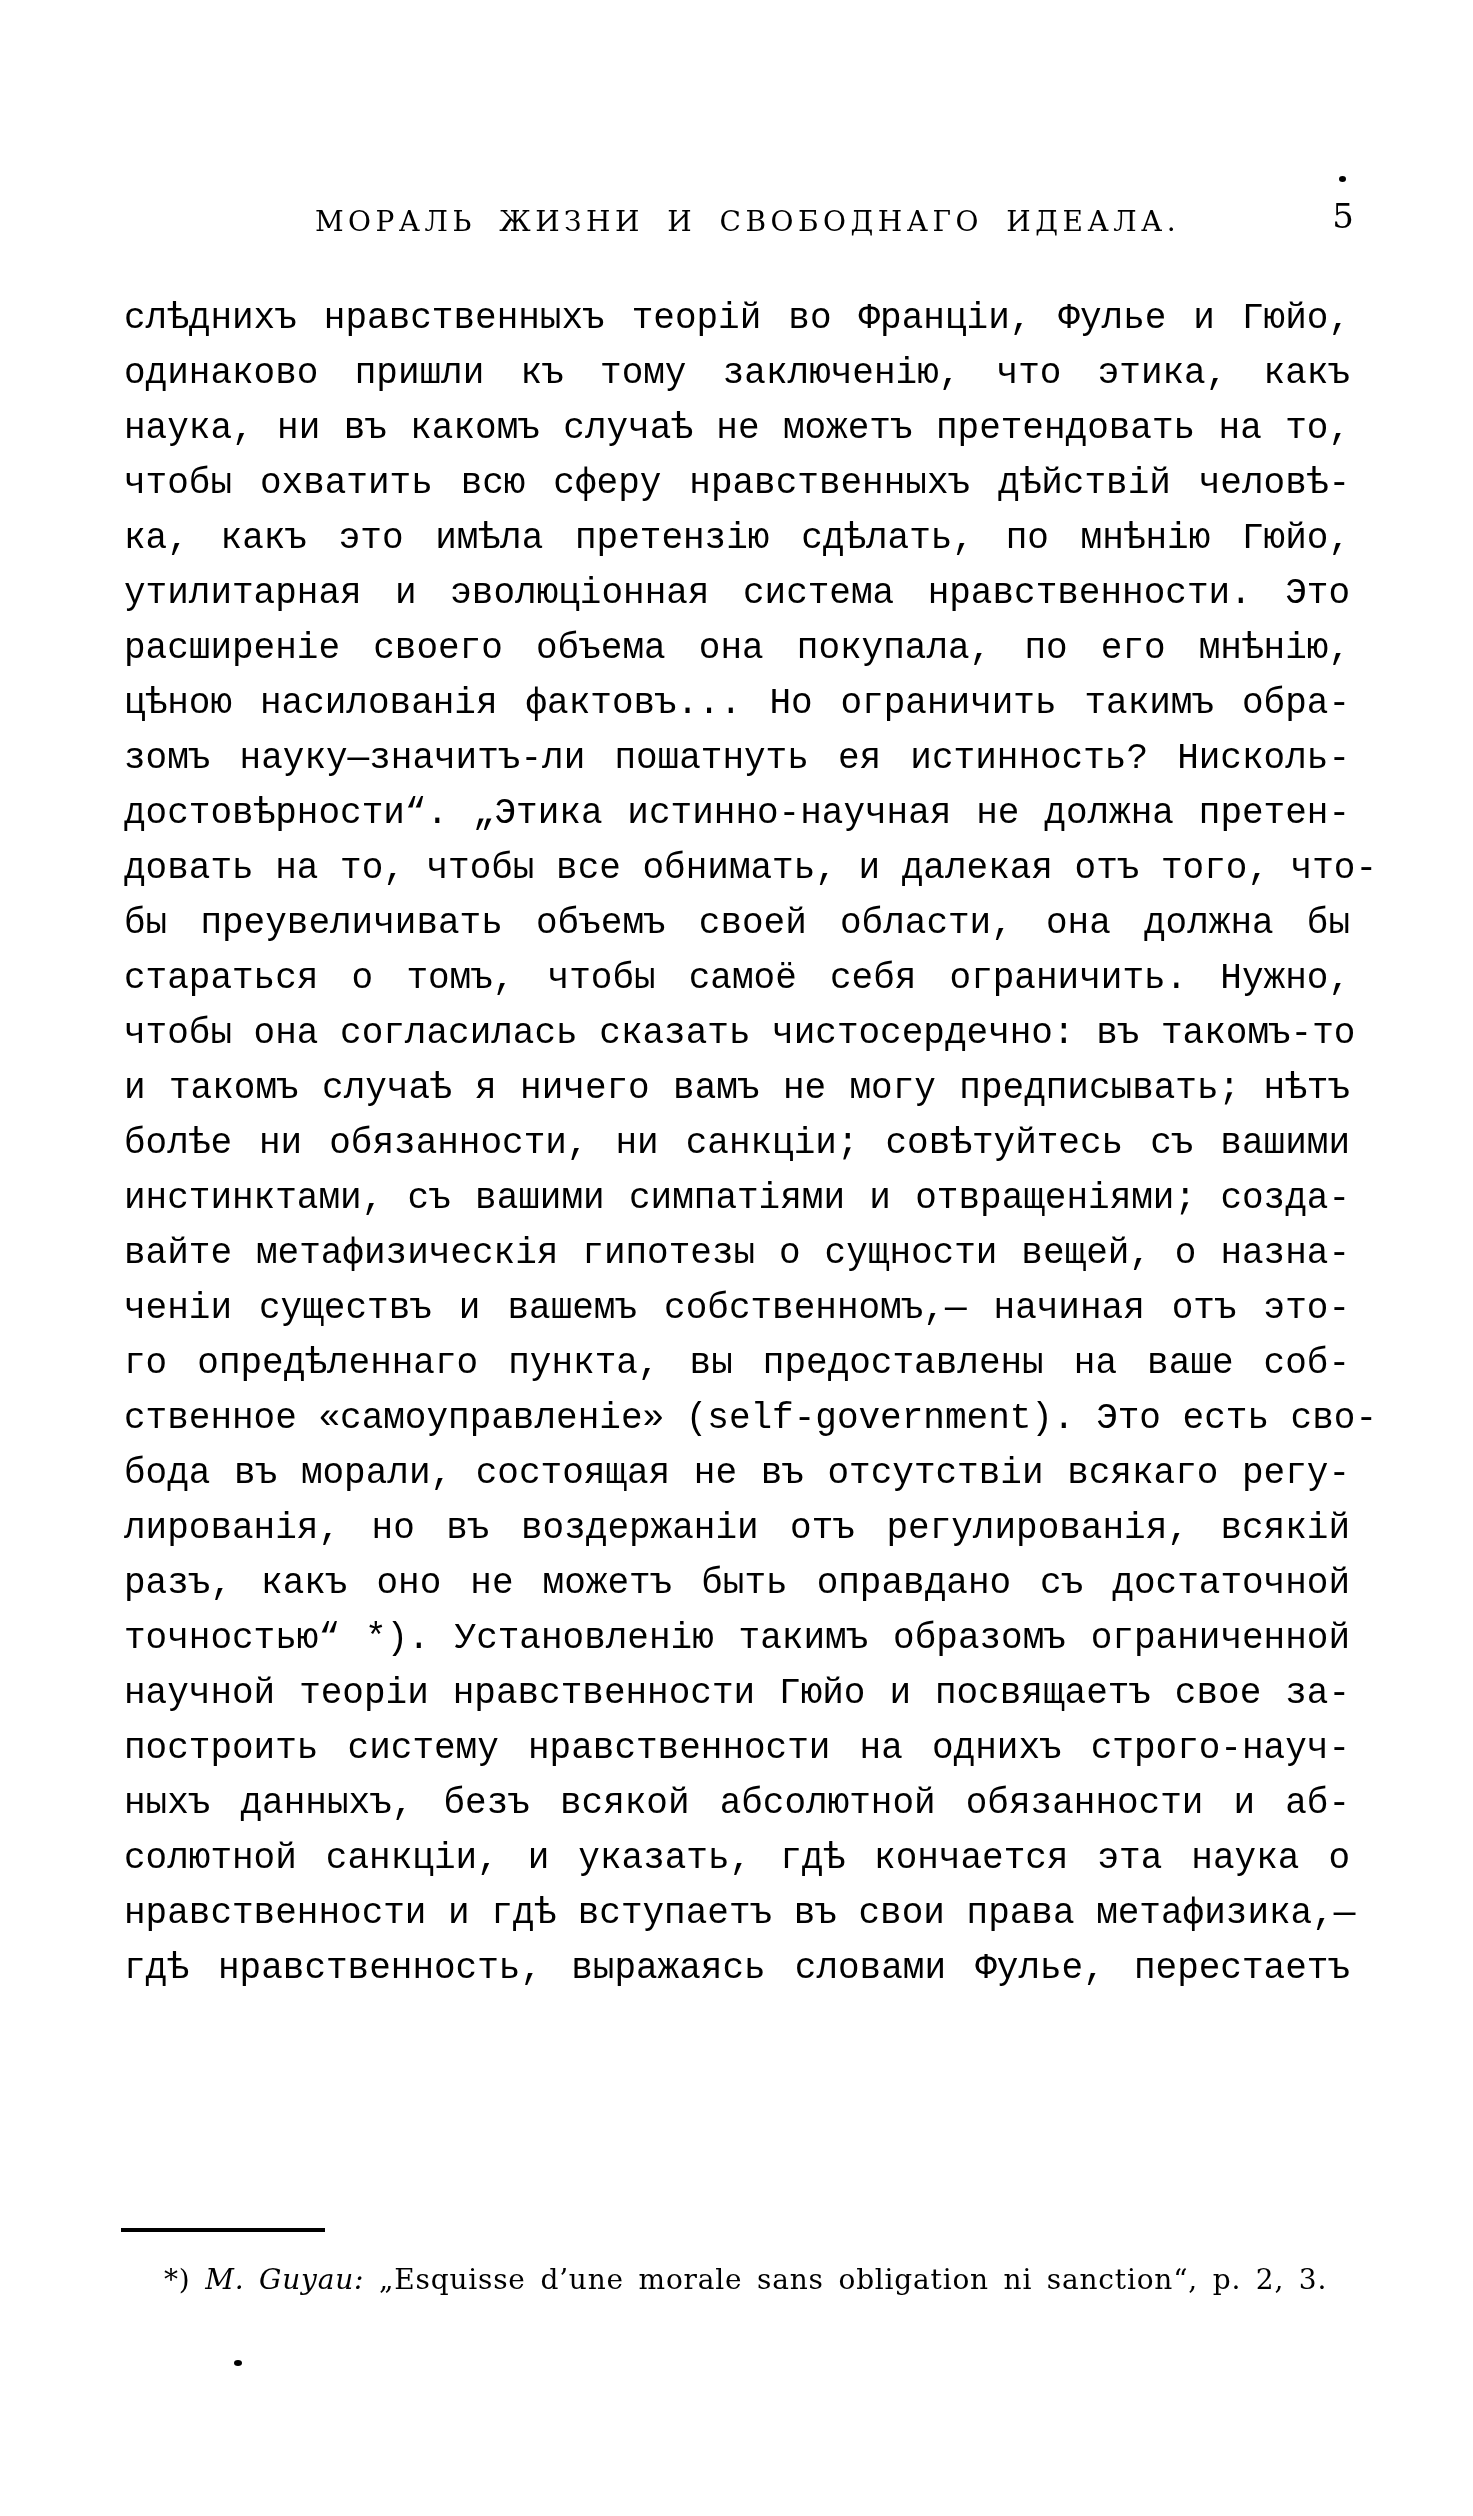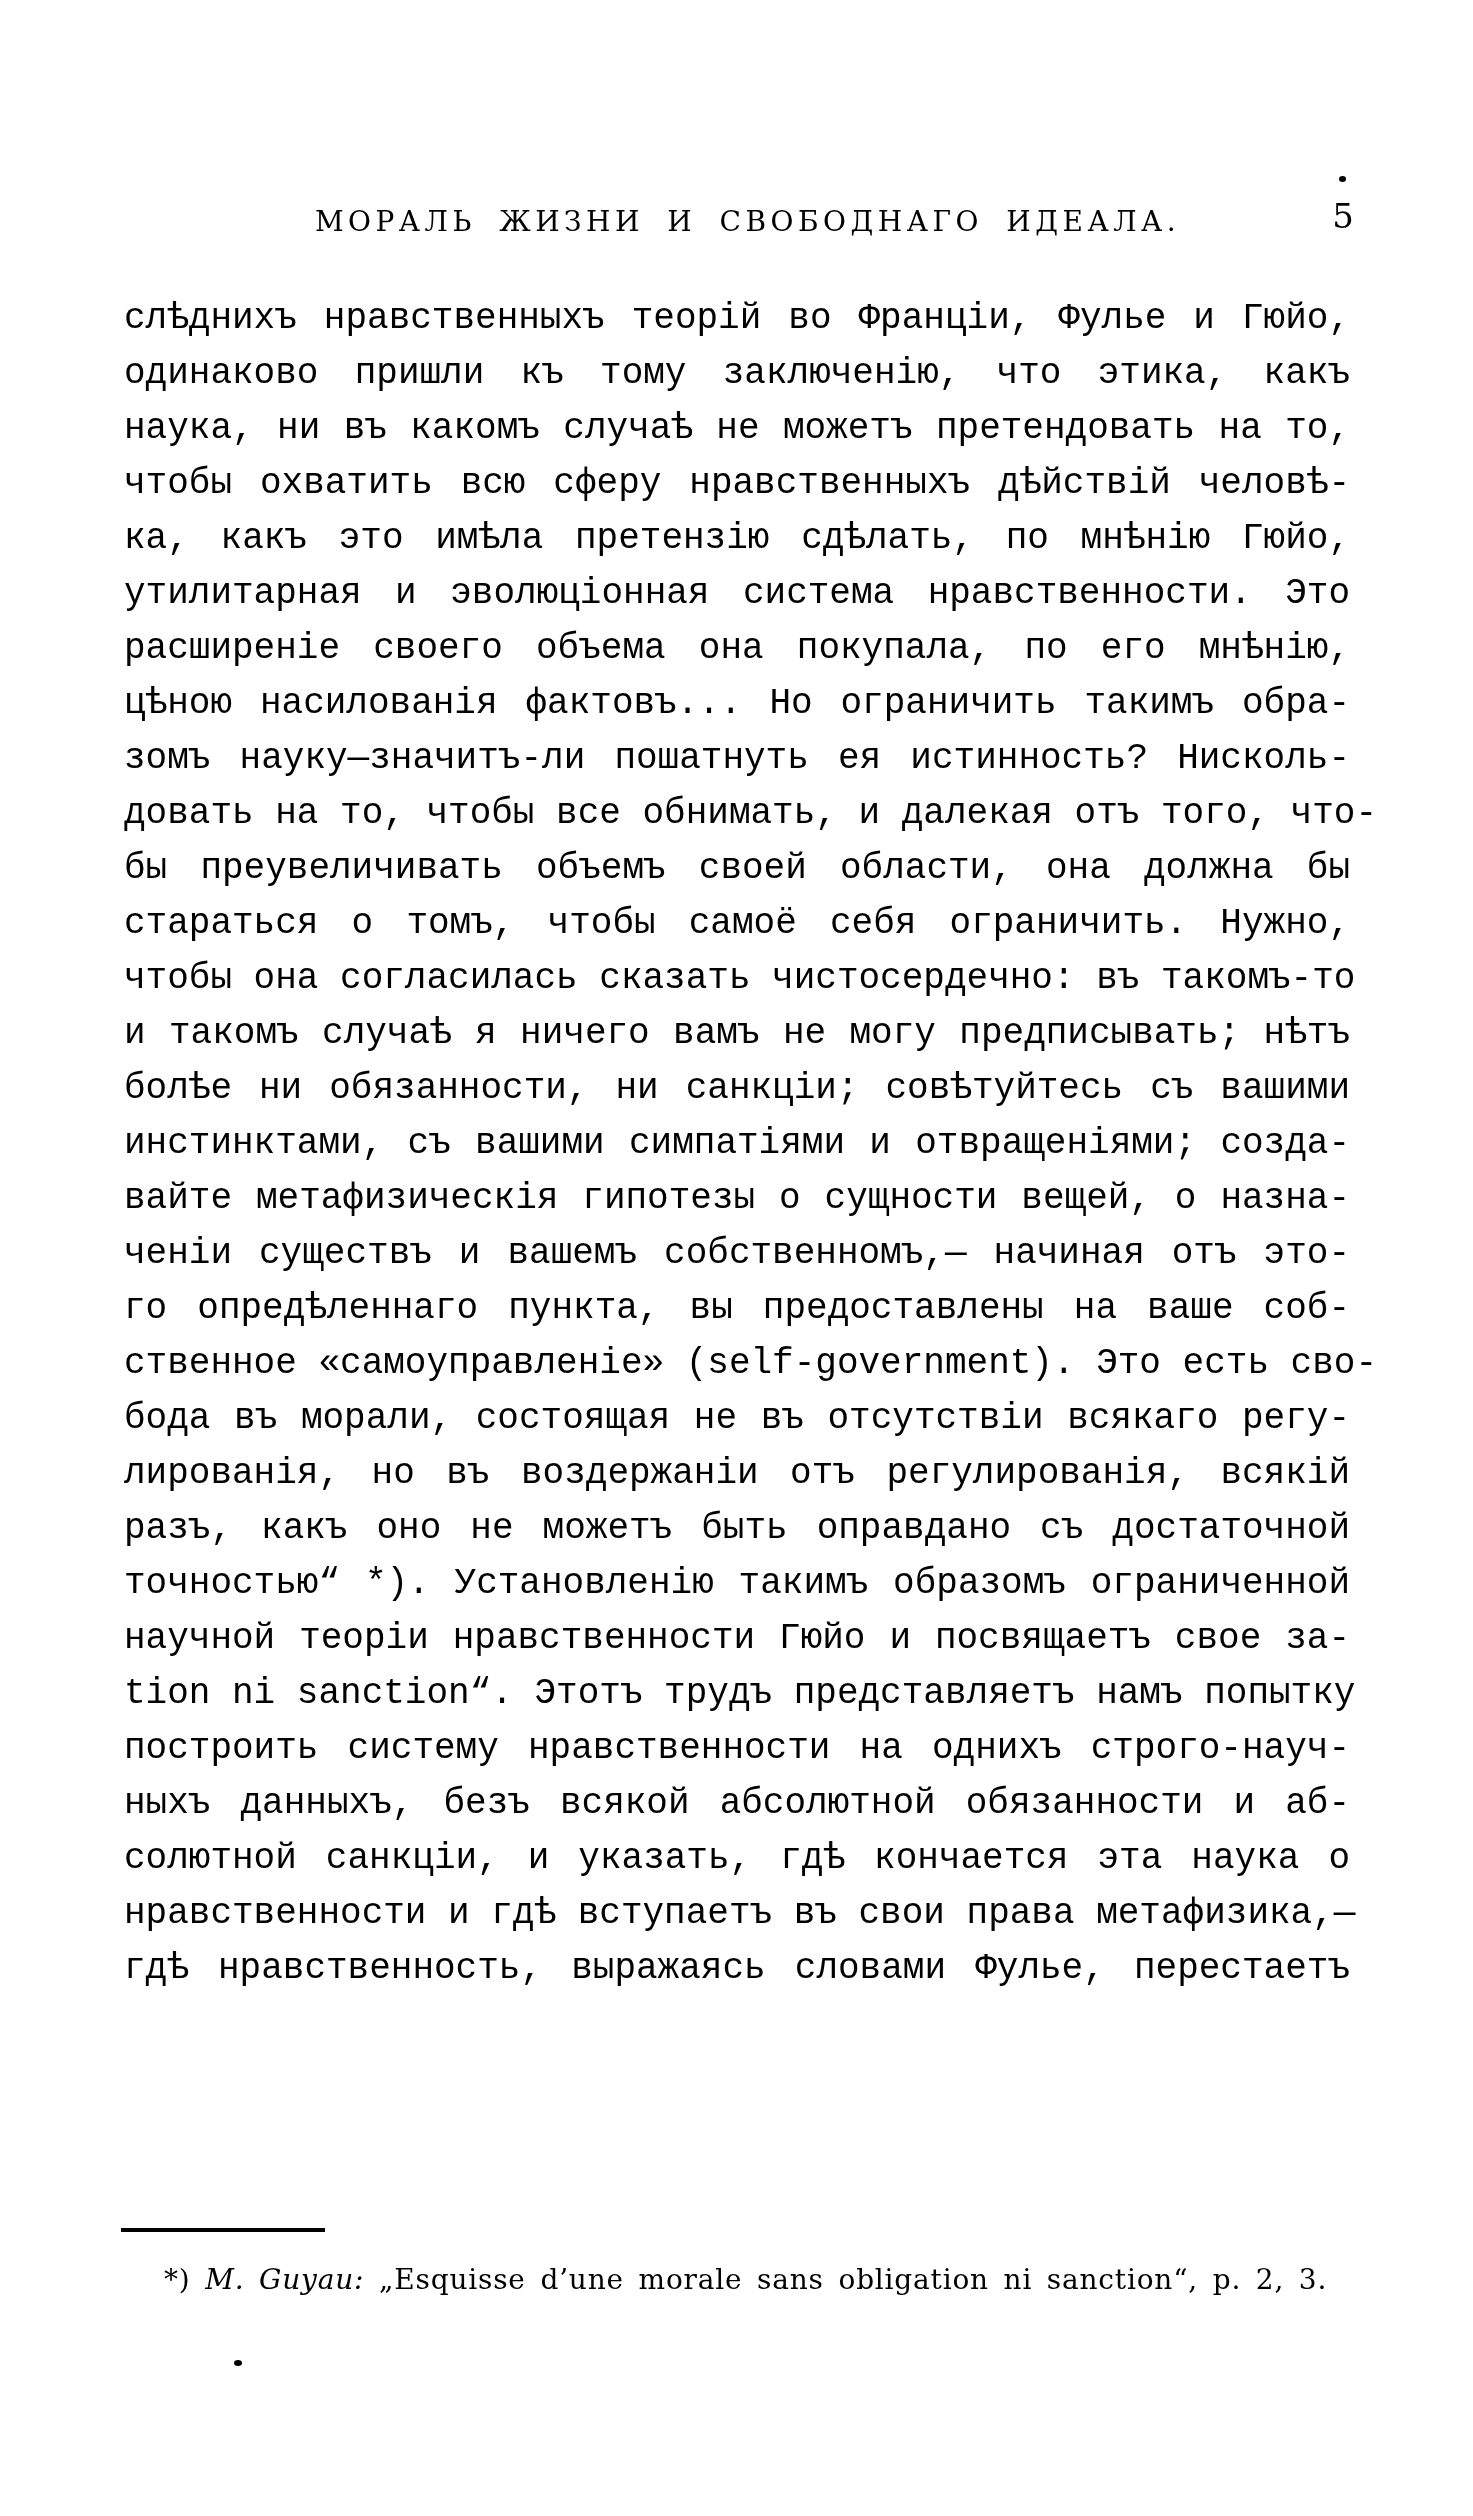--- a/index.html
+++ b/index.html
@@ -105,37 +105,37 @@
   <div class="body-text" id="body-lines">
       <div class="line">слѣднихъ нравственныхъ теорій во Франціи, Фулье и Гюйо,</div>
       <div class="line">одинаково пришли къ тому заключенію, что этика, какъ</div>
       <div class="line">наука, ни въ какомъ случаѣ не можетъ претендовать на то,</div>
       <div class="line">чтобы охватить всю сферу нравственныхъ дѣйствій человѣ-</div>
       <div class="line">ка, какъ это имѣла претензію сдѣлать, по мнѣнію Гюйо,</div>
       <div class="line">утилитарная и эволюціонная система нравственности. Это</div>
       <div class="line">расширеніе своего объема она покупала, по его мнѣнію,</div>
       <div class="line">цѣною насилованія фактовъ... Но ограничить такимъ обра-</div>
       <div class="line">зомъ науку—значитъ-ли пошатнуть ея истинность? Нисколь-</div>
+      <div class="line">достовѣрности“. „Этика истинно-научная не должна претен-</div>
       <div class="line">довать на то, чтобы все обнимать, и далекая отъ того, что-</div>
       <div class="line">бы преувеличивать объемъ своей области, она должна бы</div>
       <div class="line">стараться о томъ, чтобы самоё себя ограничить. Нужно,</div>
       <div class="line">чтобы она согласилась сказать чистосердечно: въ такомъ-то</div>
       <div class="line">и такомъ случаѣ я ничего вамъ не могу предписывать; нѣтъ</div>
       <div class="line">болѣе ни обязанности, ни санкціи; совѣтуйтесь съ вашими</div>
       <div class="line">инстинктами, съ вашими симпатіями и отвращеніями; созда-</div>
       <div class="line">вайте метафизическія гипотезы о сущности вещей, о назна-</div>
       <div class="line">ченіи существъ и вашемъ собственномъ,— начиная отъ это-</div>
       <div class="line">го опредѣленнаго пункта, вы предоставлены на ваше соб-</div>
       <div class="line">ственное «самоуправленіе» (self-government). Это есть сво-</div>
       <div class="line">бода въ морали, состоящая не въ отсутствіи всякаго регу-</div>
       <div class="line">лированія, но въ воздержаніи отъ регулированія, всякій</div>
       <div class="line">разъ, какъ оно не можетъ быть оправдано съ достаточной</div>
       <div class="line">точностью“ *). Установленію такимъ образомъ ограниченной</div>
       <div class="line">научной теоріи нравственности Гюйо и посвящаетъ свое за-</div>
-      <div class="line">tion ni sanction“. Этотъ трудъ представляетъ намъ попытку</div>
       <div class="line">построить систему нравственности на однихъ строго-науч-</div>
       <div class="line">ныхъ данныхъ, безъ всякой абсолютной обязанности и аб-</div>
       <div class="line">солютной санкціи, и указать, гдѣ кончается эта наука о</div>
       <div class="line">нравственности и гдѣ вступаетъ въ свои права метафизика,—</div>
       <div class="line">гдѣ нравственность, выражаясь словами Фулье, перестаетъ</div>
     </div>
 
   <div class="footnote-rule"></div>
 
   <div class="footnote">

